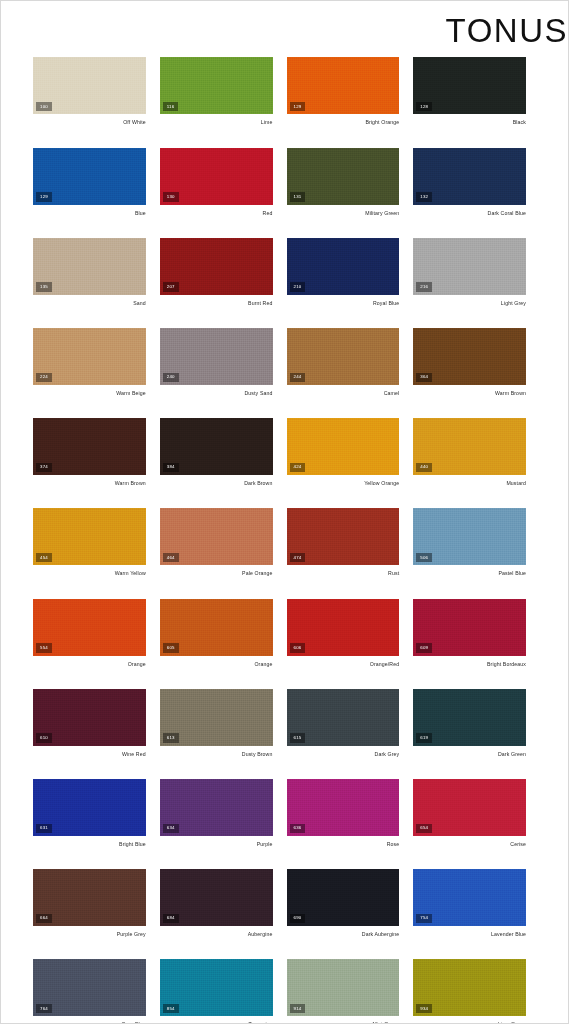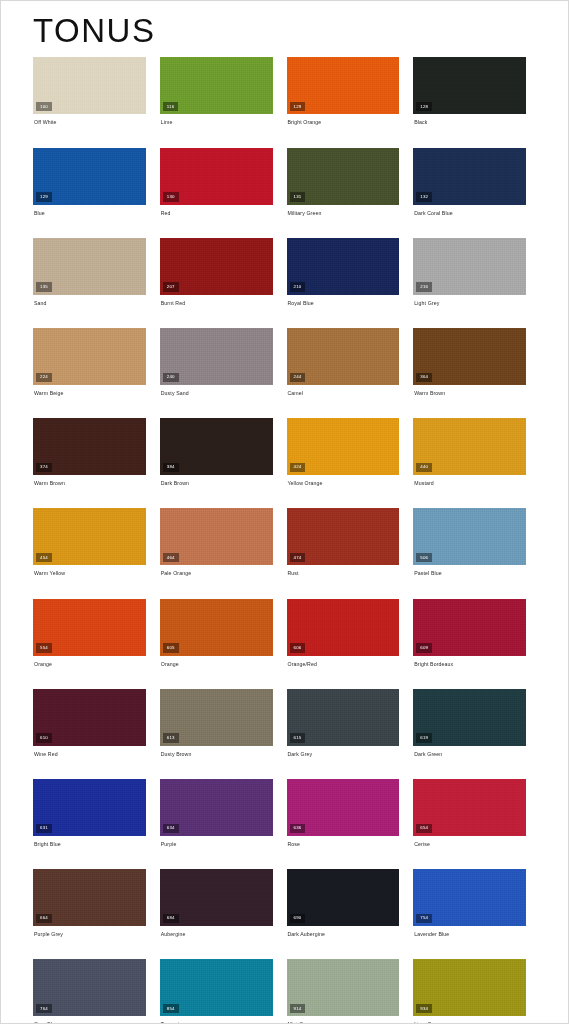--- a/index.html
+++ b/index.html
@@ -16,20 +16,21 @@
     position: relative;
     border: 1px solid #d8d8d8;
     box-sizing: border-box;
   }
   .page {
     width: 100%;
     height: 100%;
     box-sizing: border-box;
     padding: 0;
     position: relative;
+    text-align: right;
   }
   .title {
     font-family: "Liberation Sans", sans-serif;
     font-size: 33px;
     font-weight: 400;
     letter-spacing: 1.5px;
     color: #111111;
     margin: 0;
     padding: 12px 0 0 32px;
     line-height: 1.1;

